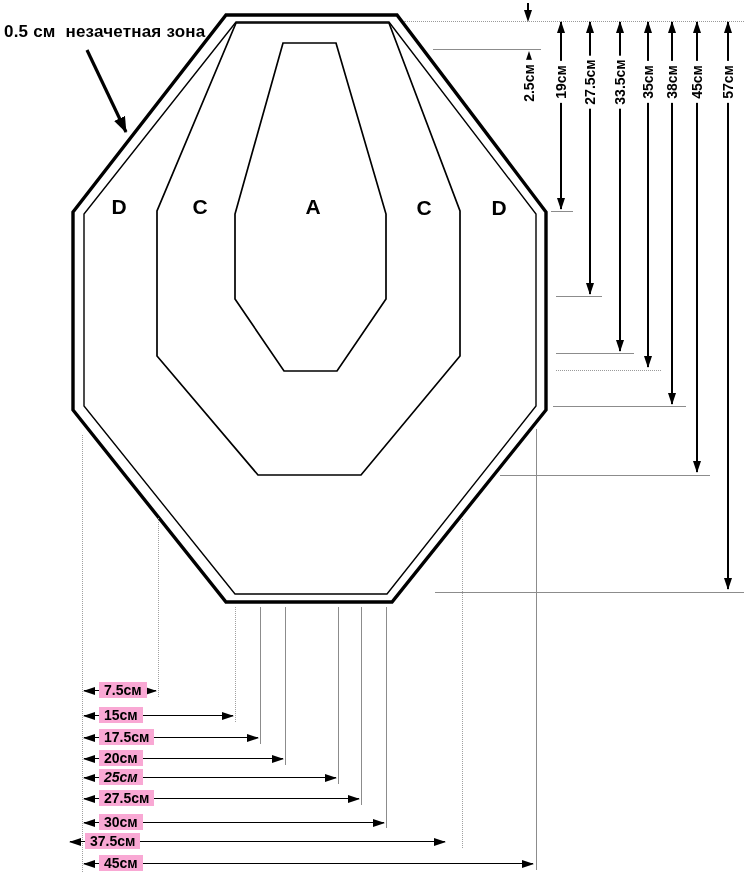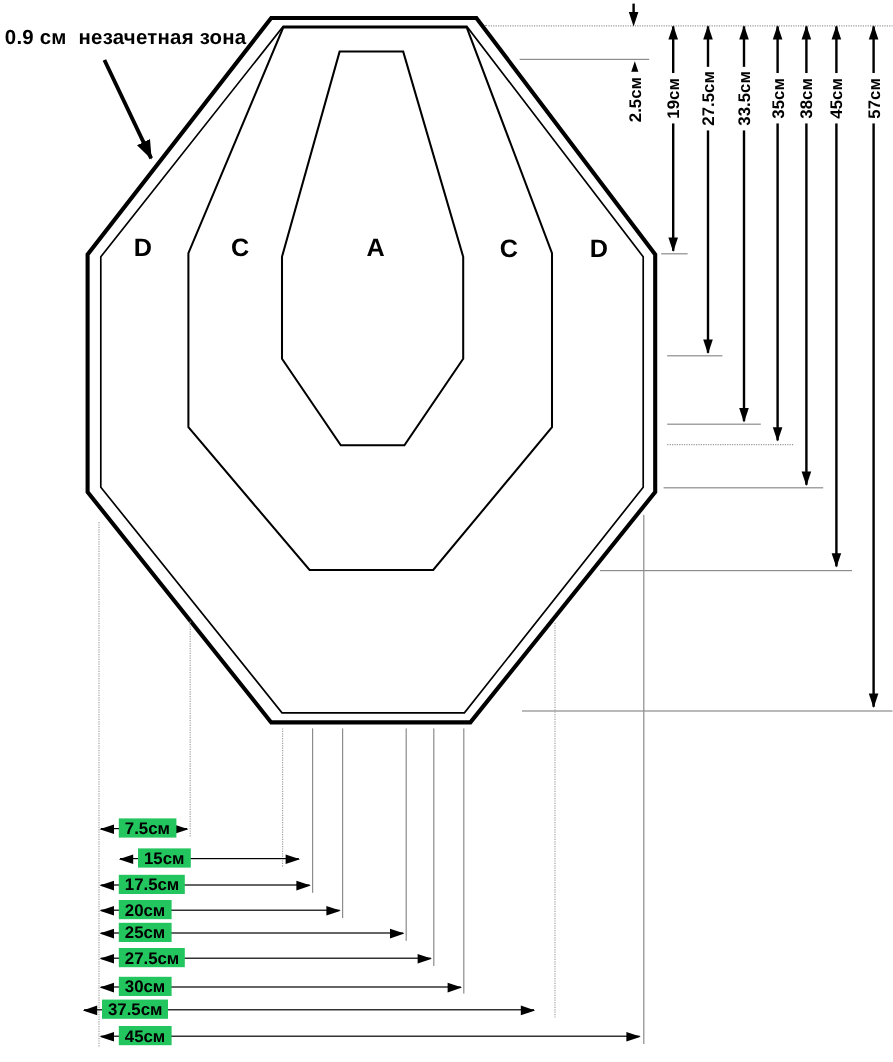--- a/index.html
+++ b/index.html
@@ -15,21 +15,21 @@
   .vdim{position:absolute;width:0}
   .vshaft{position:absolute;left:-0.75px;width:1.5px;background:#000}
   .arr{position:absolute;width:0;height:0}
   .arr.up{left:-4.5px;top:-1px;border-left:4px solid transparent;border-right:4px solid transparent;border-bottom:12px solid #000}
   .arr.down{left:-4.5px;bottom:-1px;border-left:4px solid transparent;border-right:4px solid transparent;border-top:12px solid #000}
   .arr.left{top:-4.5px;left:-1px;border-top:4px solid transparent;border-bottom:4px solid transparent;border-right:12px solid #000}
   .arr.right{top:-4.5px;right:-1px;border-top:4px solid transparent;border-bottom:4px solid transparent;border-left:12px solid #000}
   .vlabel{position:absolute;left:0;transform:translate(-50%,-50%) rotate(-90deg);background:#fff;
           padding:1px 4px;font-size:14px;font-weight:bold;white-space:nowrap}
   .hdim{position:absolute;height:0;border-top:1.5px solid #000}
-  .hlabel{position:absolute;left:15px;top:-1px;transform:translateY(-50%);background:#22c55e;
+  .hlabel{position:absolute;left:15px;top:-1px;transform:translateY(-50%);background:#f9a8d4;
           padding:0 5px;font-size:14px;font-weight:bold;white-space:nowrap}
 </style>
 </head>
 <body>
 
 <div id="diagram">
 
   <svg id="target-svg" width="744" height="885" viewBox="0 0 744 885">
     <defs>
       <marker id="ah" markerUnits="userSpaceOnUse" markerWidth="18" markerHeight="16" refX="15" refY="7" orient="auto">
@@ -41,21 +41,21 @@
 
     <polygon points="236,22 389,22 536,214 536,406 387,594 235,594 84,406 84,214" fill="none" stroke="#000" stroke-width="1.4"></polygon>
 
     <polygon points="236,23 389,23 460,211 460,356 361,475 258,475 157,356 157,211" fill="none" stroke="#000" stroke-width="1.7"></polygon>
 
     <polygon points="283,43 336,43 386,214 386,299 337,371 284,371 235,299 235,214" fill="none" stroke="#000" stroke-width="1.7"></polygon>
 
     <line x1="87" y1="50" x2="126" y2="132" stroke="#000" stroke-width="3.2" marker-end="url(#ah)"></line>
   </svg>
 
-  <div class="annot">0.9 см  незачетная зона</div>
+  <div class="annot">0.5 см  незачетная зона</div>
 
   <div id="gen">
       <div class="hguide dot" style="left: 404px; top: 21px; width: 340px;"></div>
       <div class="vguide dot" style="left: 82px; top: 435px; height: 437px;"></div>
       <div class="hguide" style="left: 433px; top: 49px; width: 108px;"></div>
       <div class="vdim" style="left: 528px; top: 3px; height: 18px;">
         <div class="vshaft" style="top: 0px; height: 14px;"></div>
         <div class="arr down"></div>
       </div>
       <div class="vdim" style="left: 529px; top: 52px; height: 60px;">
@@ -112,39 +112,39 @@
         <div class="arr down"></div>
         <div class="vlabel" style="top: 60px;">57см</div>
       </div>
       <div class="vguide dot" style="left: 158px; top: 518px; height: 179px;"></div>
       <div class="hdim" style="left: 84px; top: 690px; width: 72px;">
         <div class="arr left"></div>
         <div class="arr right"></div>
         <div class="hlabel">7.5см</div>
       </div>
       <div class="vguide dot" style="left: 235px; top: 607px; height: 115px;"></div>
-      <div class="hdim" style="left: 100px; top: 715px; width: 149px;">
+      <div class="hdim" style="left: 84px; top: 715px; width: 149px;">
         <div class="arr left"></div>
         <div class="arr right"></div>
         <div class="hlabel">15см</div>
       </div>
       <div class="vguide" style="left: 260px; top: 607px; height: 137px;"></div>
       <div class="hdim" style="left: 84px; top: 737px; width: 174px;">
         <div class="arr left"></div>
         <div class="arr right"></div>
         <div class="hlabel">17.5см</div>
       </div>
       <div class="vguide" style="left: 285px; top: 607px; height: 158px;"></div>
       <div class="hdim" style="left: 84px; top: 758px; width: 199px;">
         <div class="arr left"></div>
         <div class="arr right"></div>
         <div class="hlabel">20см</div>
       </div>
       <div class="vguide" style="left: 338px; top: 607px; height: 177px;"></div>
-      <div class="hdim" style="left: 84px; top: 777px; width: 252px;">
+      <div class="hdim" style="left: 84px; top: 777px; width: 252px; font-style: italic;">
         <div class="arr left"></div>
         <div class="arr right"></div>
         <div class="hlabel">25см</div>
       </div>
       <div class="vguide" style="left: 361px; top: 607px; height: 198px;"></div>
       <div class="hdim" style="left: 84px; top: 798px; width: 275px;">
         <div class="arr left"></div>
         <div class="arr right"></div>
         <div class="hlabel">27.5см</div>
       </div>

